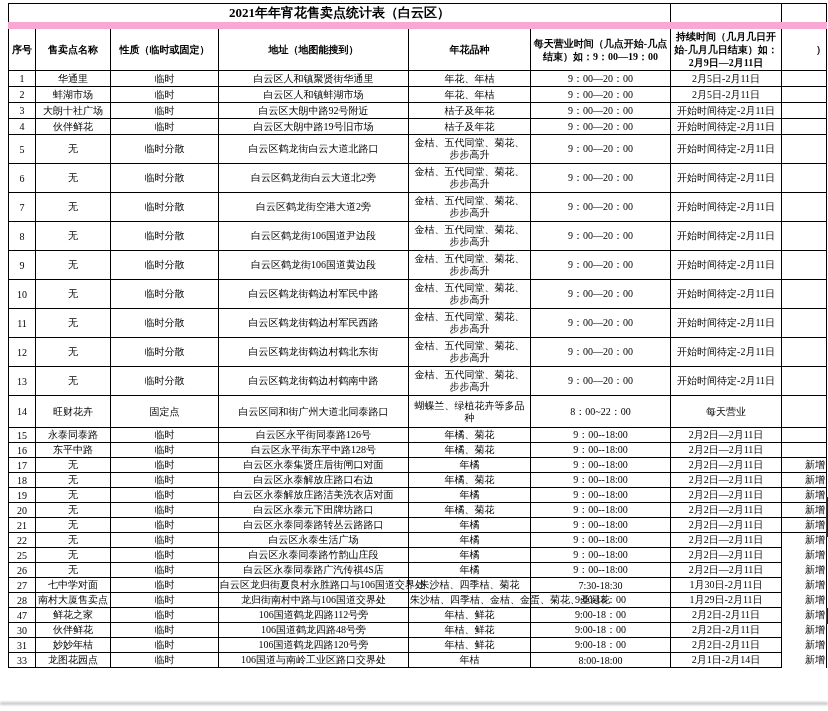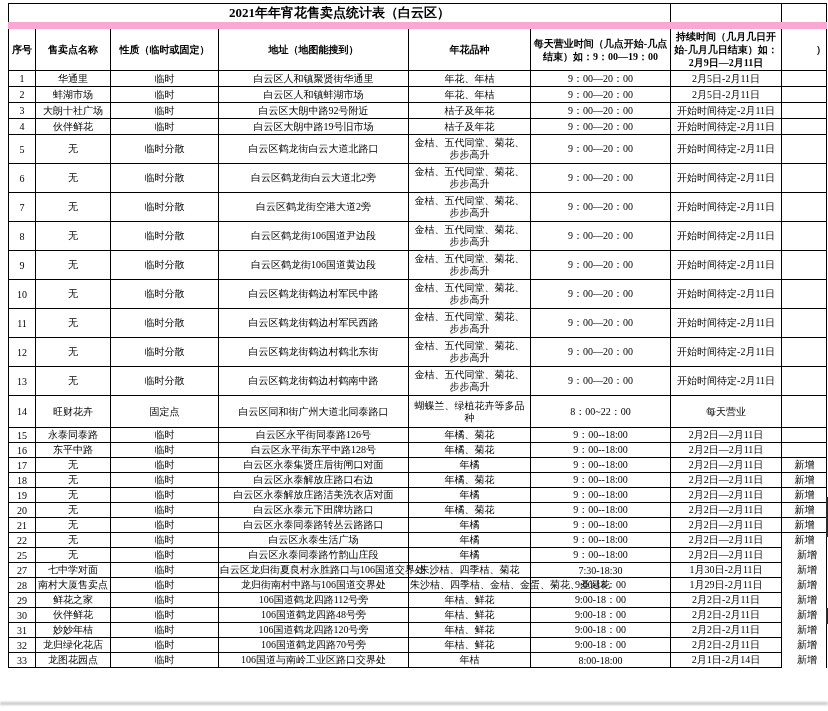--- a/index.html
+++ b/index.html
@@ -16,21 +16,21 @@
   tr.title-row th { height:19px; font-size:13px; font-weight:bold; border-bottom:7px solid #f9a8d4; }
   tr.header-row th { height:45px; font-weight:bold; white-space:normal; line-height:13px; font-size:10px; }
   th.frag { text-align:right; white-space:nowrap; padding-right:0; }
 
   tr.h16 { height:16px; }
   tr.h29 { height:29px; }
   tr.h32 { height:32px;padding-left:17px; }
   tr.h15 { height:15px; }
 
   td.wrap { white-space:normal; line-height:12px;font-family:Liberation Serif, serif; }
-  td.tag  { text-align:center; padding-left:2px; }
+  td.tag  { text-align:right; padding-left:2px; }
   td.tf   { padding-left:7px; }
   td.tf-b { border-bottom-style:hidden; }
   td.tf-t { border-top-style:hidden; }
 
   .artifact { position:absolute; width:2px; background:#2b2b2b; left:826px; }
   #artifact-1 { top:497px; height:40px; }
   #artifact-2 { top:608px; height:16px; }
   .bottom-shadow { position:absolute; left:0; top:702px; width:828px; height:3px;
     background:#c9c9c9; filter:blur(1px); }
 </style>
@@ -290,41 +290,51 @@
         <td>25</td>
         <td>无</td>
         <td>临时</td>
         <td>白云区永泰同泰路竹韵山庄段</td>
         <td class="wrap">年橘</td>
         <td>9：00--18:00</td>
         <td>2月2日—2月11日</td>
         <td class="tag tf tf-b tf-t">新增</td>
       </tr>
       <tr class="h15">
+        <td>26</td>
+        <td>无</td>
+        <td>临时</td>
+        <td>白云区永泰同泰路广汽传祺4S店</td>
+        <td class="wrap">年橘</td>
+        <td>9：00--18:00</td>
+        <td>2月2日—2月11日</td>
+        <td class="tag tf tf-b tf-t">新增</td>
+      </tr>
+      <tr class="h15">
         <td>27</td>
         <td>七中学对面</td>
         <td>临时</td>
         <td>白云区龙归街夏良村永胜路口与106国道交界处</td>
         <td>朱沙桔、四季桔、菊花</td>
         <td>7:30-18:30</td>
         <td>1月30日-2月11日</td>
         <td class="tag tf tf-b tf-t">新增</td>
       </tr>
       <tr class="h15">
         <td>28</td>
         <td>南村大厦售卖点</td>
         <td>临时</td>
         <td>龙归街南村中路与106国道交界处</td>
         <td>朱沙桔、四季桔、金桔、金蛋、菊花、圣诞花</td>
         <td>9:00-18：00</td>
         <td>1月29日-2月11日</td>
         <td class="tag tf tf-b tf-t">新增</td>
       </tr>
       <tr class="h15">
-        <td>29</td>
+        <td>47</td>
         <td>鲜花之家</td>
         <td>临时</td>
         <td>106国道鹤龙四路112号旁</td>
         <td class="wrap">年桔、鲜花</td>
         <td>9:00-18：00</td>
         <td>2月2日-2月11日</td>
         <td class="tag tf tf-b tf-t">新增</td>
       </tr>
       <tr class="h15">
         <td>30</td>
@@ -340,30 +350,20 @@
         <td>31</td>
         <td>妙妙年桔</td>
         <td>临时</td>
         <td>106国道鹤龙四路120号旁</td>
         <td class="wrap">年桔、鲜花</td>
         <td>9:00-18：00</td>
         <td>2月2日-2月11日</td>
         <td class="tag tf tf-b tf-t">新增</td>
       </tr>
       <tr class="h15">
-        <td>32</td>
-        <td>龙归绿化花店</td>
-        <td>临时</td>
-        <td>106国道鹤龙四路70号旁</td>
-        <td class="wrap">年桔、鲜花</td>
-        <td>9:00-18：00</td>
-        <td>2月2日-2月11日</td>
-        <td class="tag tf tf-b tf-t">新增</td>
-      </tr>
-      <tr class="h15">
         <td>33</td>
         <td>龙图花园点</td>
         <td>临时</td>
         <td>106国道与南岭工业区路口交界处</td>
         <td class="wrap">年桔</td>
         <td>8:00-18:00</td>
         <td>2月1日-2月14日</td>
         <td class="tag tf tf-b tf-t">新增</td>
       </tr>
     </tbody>

